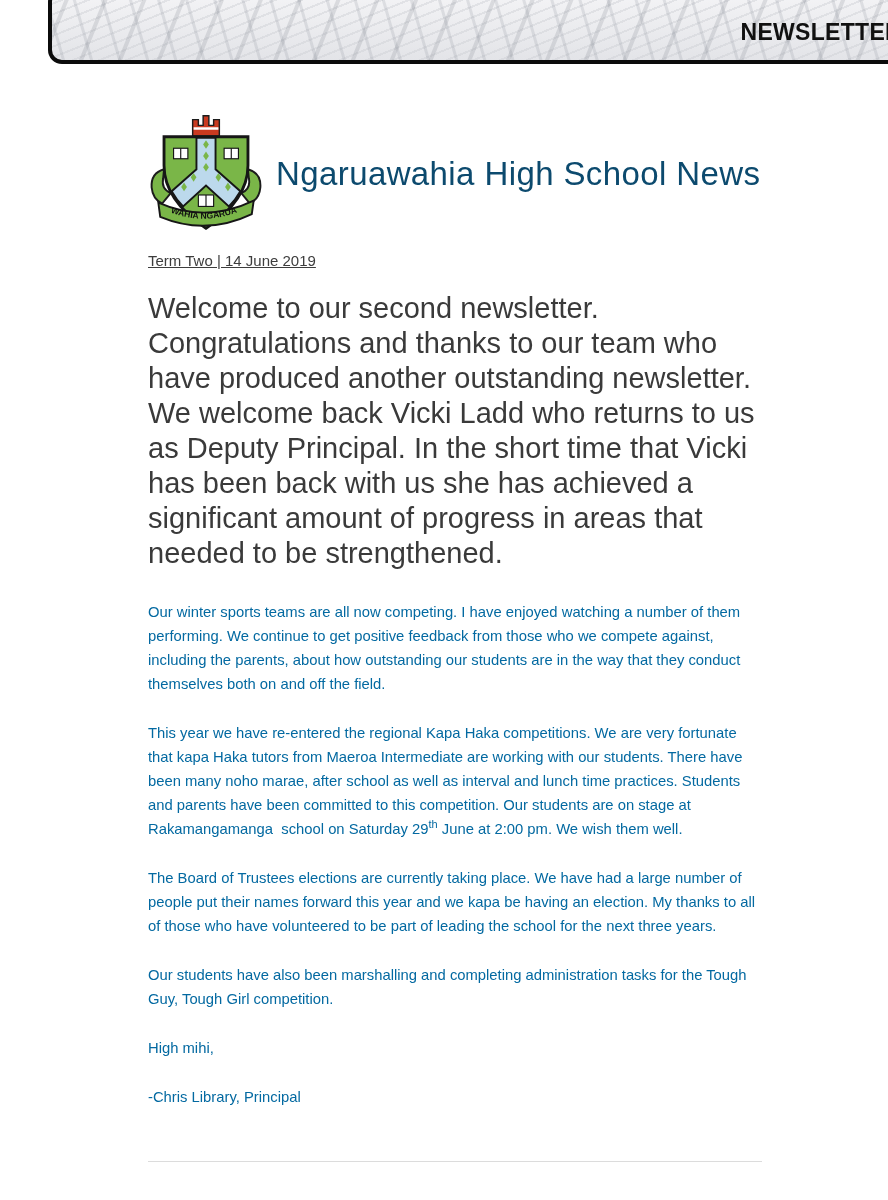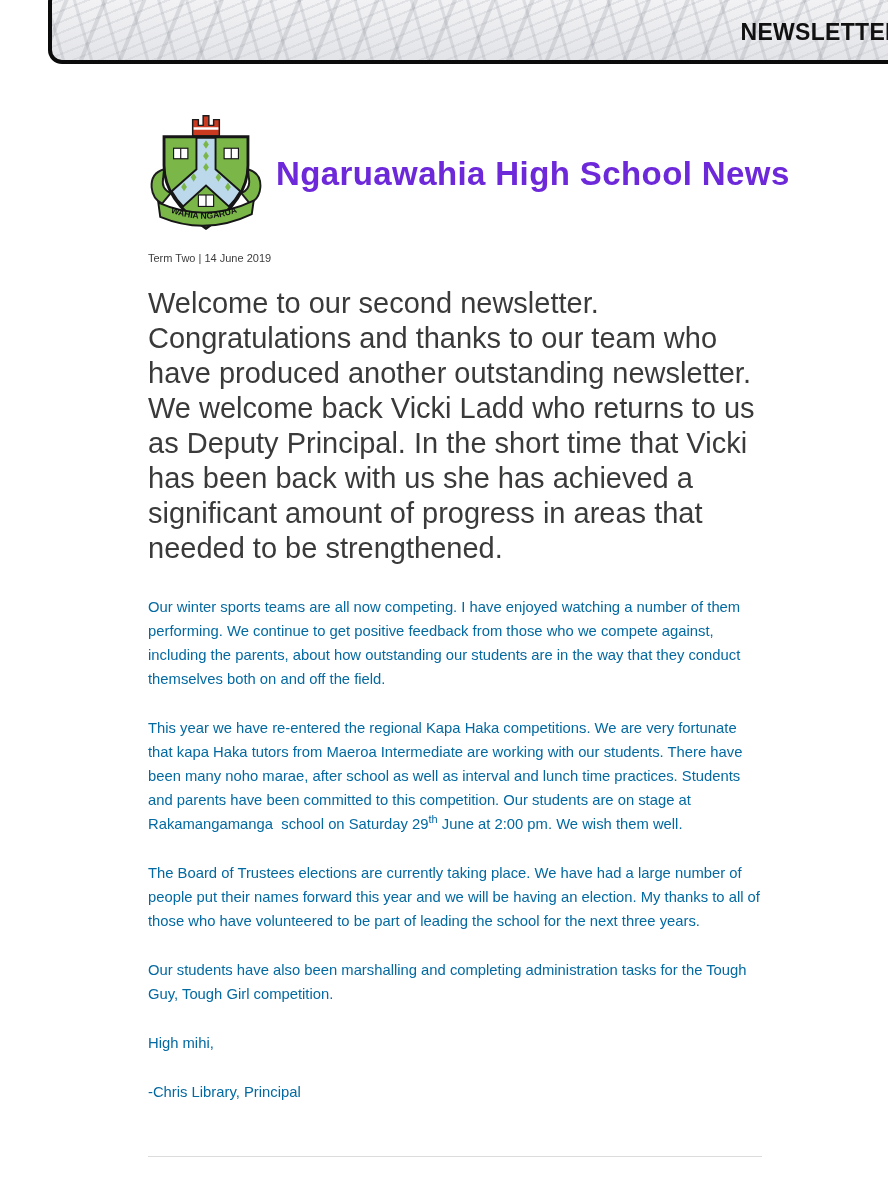--- a/index.html
+++ b/index.html
@@ -45,27 +45,27 @@
     position:relative;
     width:614px;
     padding:112px 126px 0 148px;
   }
 
   .masthead { display:flex; align-items:center; }
   .crest { width:116px; height:124px; flex:none; }
   .school-title {
     margin-left:12px;
     font-size:33px;
-    font-weight:700;
-    color:#6d28d9;
+    font-weight:400;
+    color:#0c4a6e;
     letter-spacing:0.4px;
     white-space:nowrap;
   }
 
-  .issue-line { margin-top:16px; font-size:11px; color:#3d3d3d; }
+  .issue-line { margin-top:16px; font-size:15px; color:#3d3d3d;text-decoration:underline; }
 
   .lead {
     margin-top:22px;
     font-size:29px;
     line-height:35px;
     color:#3a3a3a;
   }
 
   .para {
     margin-top:25px;
@@ -161,21 +161,21 @@
   </div>
 
   <div class="issue-line">Term Two | 14 June 2019</div>
 
   <p class="lead">Welcome to our second newsletter. Congratulations and thanks to our team who have produced another outstanding newsletter. We welcome back Vicki Ladd who returns to us as Deputy Principal. In the short time that Vicki has been back with us she has achieved a significant amount of progress in areas that needed to be strengthened.</p>
 
   <p class="para">Our winter sports teams are all now competing. I have enjoyed watching a number of them performing. We continue to get positive feedback from those who we compete against, including the parents, about how outstanding our students are in the way that they conduct themselves both on and off the field.</p>
 
   <p class="para"><span>This year we have re-entered the regional Kapa Haka competitions. We are very fortunate that kapa Haka tutors from Maeroa Intermediate are working with our students. There have been many noho marae, after school as well as interval and lunch time practices. Students and parents have been committed to this competition. Our students are on stage at Rakamangamanga&nbsp; school on Saturday 29</span><sup>th</sup><span> June at 2:00 pm. We wish them well.</span></p>
 
-  <p class="para">The Board of Trustees elections are currently taking place. We have had a large number of people put their names forward this year and we will be having an election. My thanks to all of those who have volunteered to be part of leading the school for the next three years.</p>
+  <p class="para">The Board of Trustees elections are currently taking place. We have had a large number of people put their names forward this year and we kapa be having an election. My thanks to all of those who have volunteered to be part of leading the school for the next three years.</p>
 
   <p class="para">Our students have also been marshalling and completing administration tasks for the Tough Guy, Tough Girl competition.</p>
 
   <p class="para">High mihi,</p>
 
   <p class="para">-Chris Library, Principal</p>
 
   <hr class="divider">
 
   <h2 class="news-heading">NEWS</h2>

